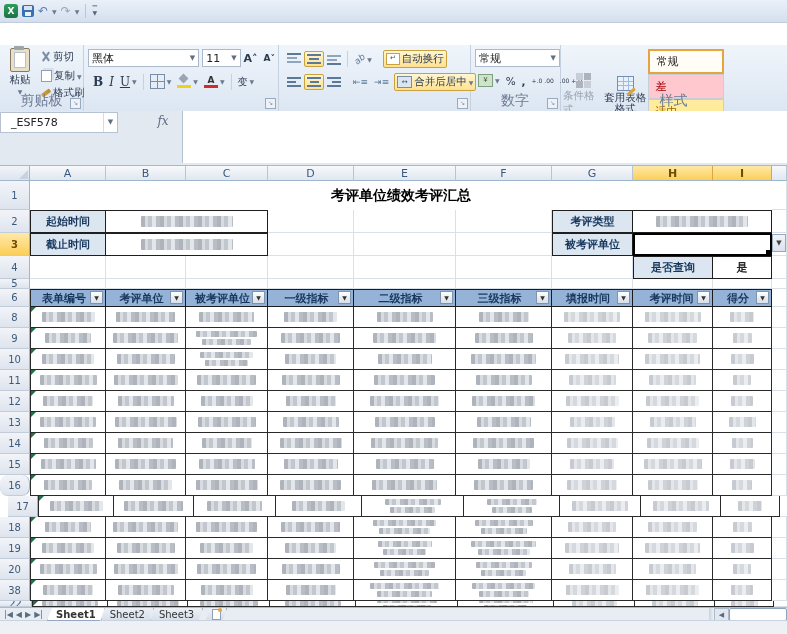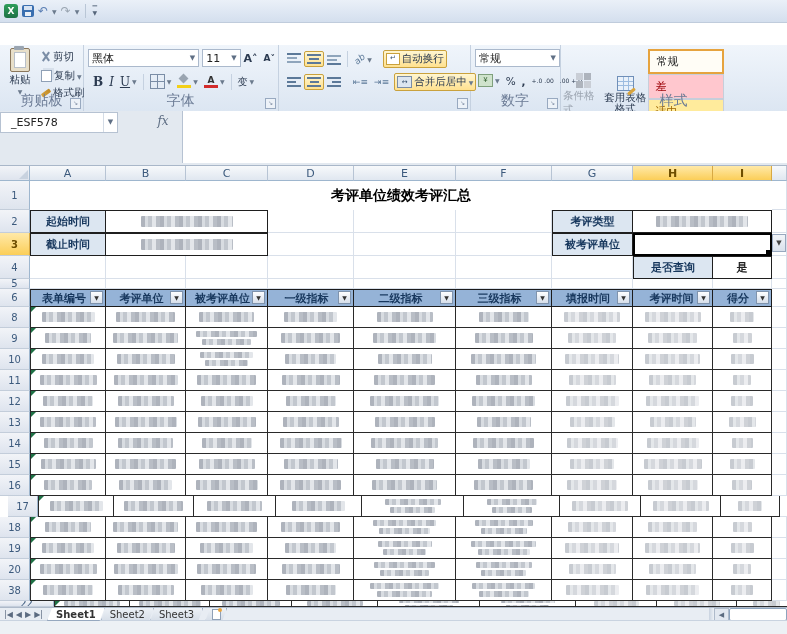--- a/index.html
+++ b/index.html
@@ -230,21 +230,20 @@
         <div class="rbtn">
             <span class="acoloricon">A</span>
             <span class="mini-drop">▼</span>
           </div>
         <span class="sep"></span>
         <div class="rbtn">
             <span style="font-size:10px;">变</span>
             <span class="mini-drop">▼</span>
           </div>
       </div>
-      <div class="glabel">字体</div>
       <div class="dlg">↘</div>
     </div>
 
     <div class="rgroup" style="left:278px;width:192px;">
       <div class="rrow" style="top:5px;left:6px;">
         <div class="rbtn">
             <span class="lines l-top"></span>
           </div>
         <div class="rbtn hl">
             <span class="lines l-mid"></span>
@@ -718,21 +717,21 @@
         </div>
         <div class="dcell" style="width: 80px;">
           <div class="redbar" style="width: 58px; height: 10px; opacity: 0.55;"></div>
         </div>
         <div class="dcell" style="width: 59px;">
           <div class="redbar" style="width: 25px; height: 10px; opacity: 0.55;"></div>
         </div>
         <div class="pcell" style="width: 15px;"></div>
       </div>
       <div class="srow" style="height: 21px;">
-        <div class="rowhdr" style="width: 30px;">16</div>
+        <div class="rowhdr" style="width: 30px; border-radius: 8px;">16</div>
         <div class="dcell bleft" style="width: 76px;">
           <span class="gtri"></span>
           <div class="redbar" style="width: 48px; height: 10px; opacity: 0.8;"></div>
         </div>
         <div class="dcell" style="width: 80px;">
           <div class="redbar" style="width: 53px; height: 10px; opacity: 0.8;"></div>
         </div>
         <div class="dcell" style="width: 82px;">
           <div class="redbar" style="width: 62px; height: 10px; opacity: 0.8;"></div>
         </div>
@@ -920,21 +919,21 @@
         </div>
         <div class="dcell" style="width: 80px;">
           <div class="redbar" style="width: 53px; height: 10px; opacity: 0.55;"></div>
         </div>
         <div class="dcell" style="width: 59px;">
           <div class="redbar" style="width: 22px; height: 10px; opacity: 0.55;"></div>
         </div>
         <div class="pcell" style="width: 15px;"></div>
       </div>
       <div class="srow" style="height: 6px;">
-        <div class="rowhdr" style="width: 54px; text-align: right;">22</div>
+        <div class="rowhdr" style="width: 32px; text-align: right;">22</div>
         <div class="dcell bleft" style="width: 76px;">
           <span class="gtri"></span>
           <div class="redbar" style="width: 56px; height: 10px; opacity: 0.8;"></div>
         </div>
         <div class="dcell" style="width: 80px;">
           <div class="redbar" style="width: 62px; height: 10px; opacity: 0.8;"></div>
         </div>
         <div class="dcell" style="width: 82px;">
           <div class="redbar" style="width: 58px; height: 10px; opacity: 0.8;"></div>
         </div>

